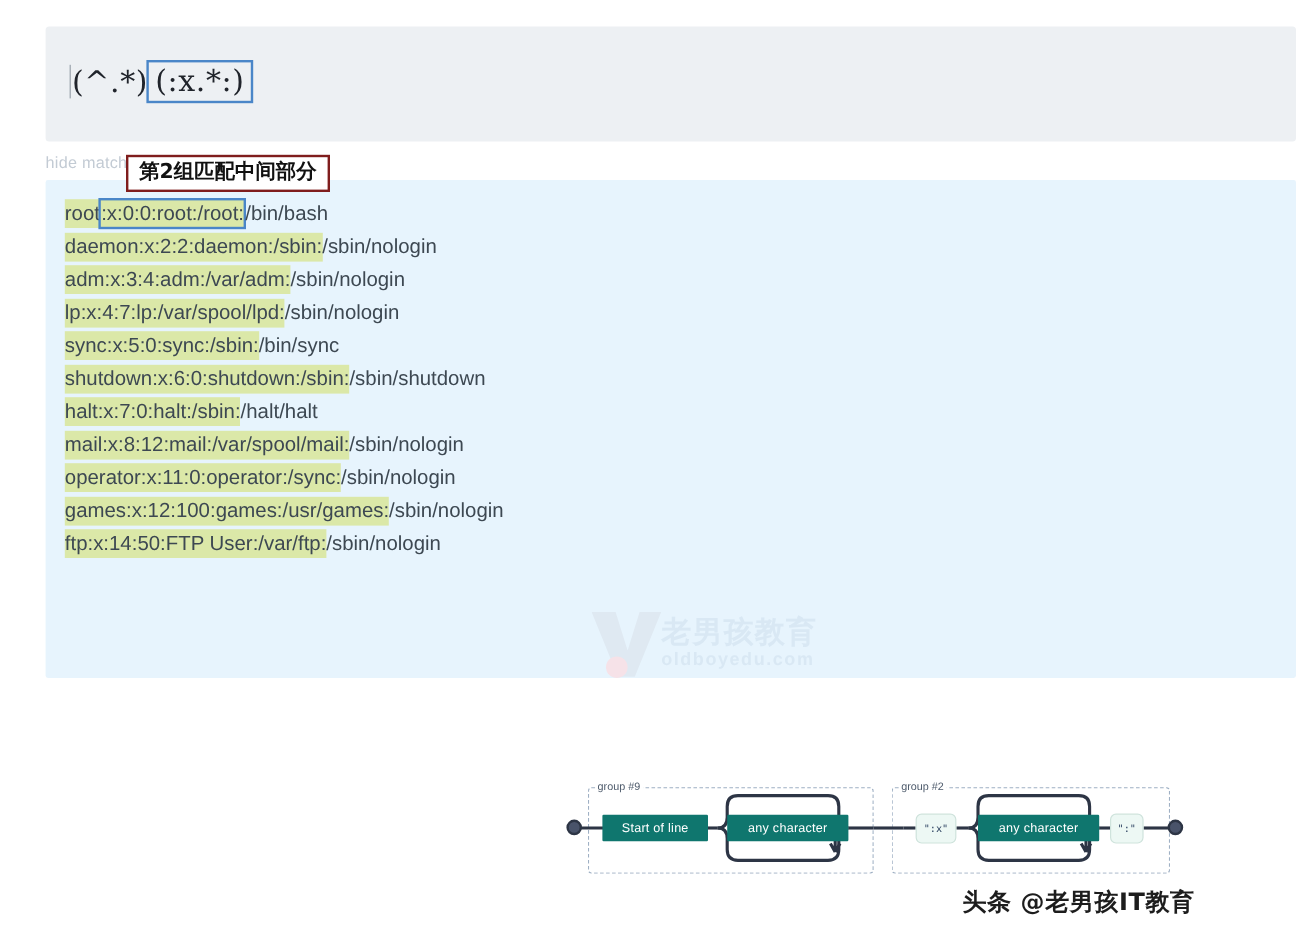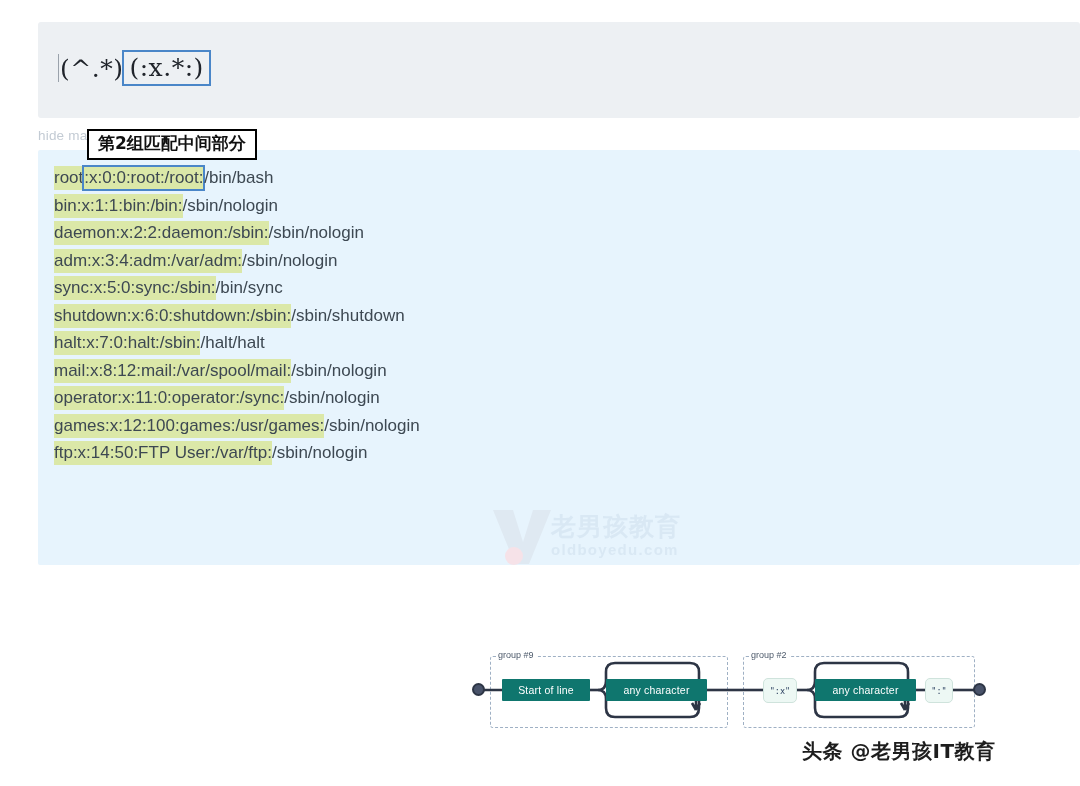--- a/index.html
+++ b/index.html
@@ -52,22 +52,22 @@
     position: absolute;
     left: 38px; top: 128px;
     font-size: 13.5px;
     color: #c3cbd4;
     letter-spacing: 0.2px;
   }
 
   
   .tooltip {
     position: absolute;
-    left: 87px; top: 129px;
-    border: 2px solid #000000;
+    left: 105px; top: 129px;
+    border: 2px solid #7f1d1d;
     background: #ffffff;
     padding: 2px 9px 4px 9px;
     font-size: 17px;
     color: #111;
     font-family: "DejaVu Sans", sans-serif;
     font-weight: 700;
     white-space: nowrap;
     line-height: 1.25;
     z-index: 20;
   }
@@ -204,23 +204,23 @@
     </div>
   </div>
 
   <div class="hide-matches">hide matches</div>
 
   <div class="tooltip">第2组匹配中间部分</div>
 
   <div class="text-panel">
     <div class="lines" id="lines-host">
         <div class="line"><span class="hl"><span>root</span><span class="sel-box">:x:0:0:root:/root:</span></span><span>/bin/bash</span></div>
-        <div class="line"><span class="hl">bin:x:1:1:bin:/bin:</span><span>/sbin/nologin</span></div>
         <div class="line"><span class="hl">daemon:x:2:2:daemon:/sbin:</span><span>/sbin/nologin</span></div>
         <div class="line"><span class="hl">adm:x:3:4:adm:/var/adm:</span><span>/sbin/nologin</span></div>
+        <div class="line"><span class="hl">lp:x:4:7:lp:/var/spool/lpd:</span><span>/sbin/nologin</span></div>
         <div class="line"><span class="hl">sync:x:5:0:sync:/sbin:</span><span>/bin/sync</span></div>
         <div class="line"><span class="hl">shutdown:x:6:0:shutdown:/sbin:</span><span>/sbin/shutdown</span></div>
         <div class="line"><span class="hl">halt:x:7:0:halt:/sbin:</span><span>/halt/halt</span></div>
         <div class="line"><span class="hl">mail:x:8:12:mail:/var/spool/mail:</span><span>/sbin/nologin</span></div>
         <div class="line"><span class="hl">operator:x:11:0:operator:/sync:</span><span>/sbin/nologin</span></div>
         <div class="line"><span class="hl">games:x:12:100:games:/usr/games:</span><span>/sbin/nologin</span></div>
         <div class="line"><span class="hl">ftp:x:14:50:FTP User:/var/ftp:</span><span>/sbin/nologin</span></div>
       </div>
 
     <div class="watermark">

